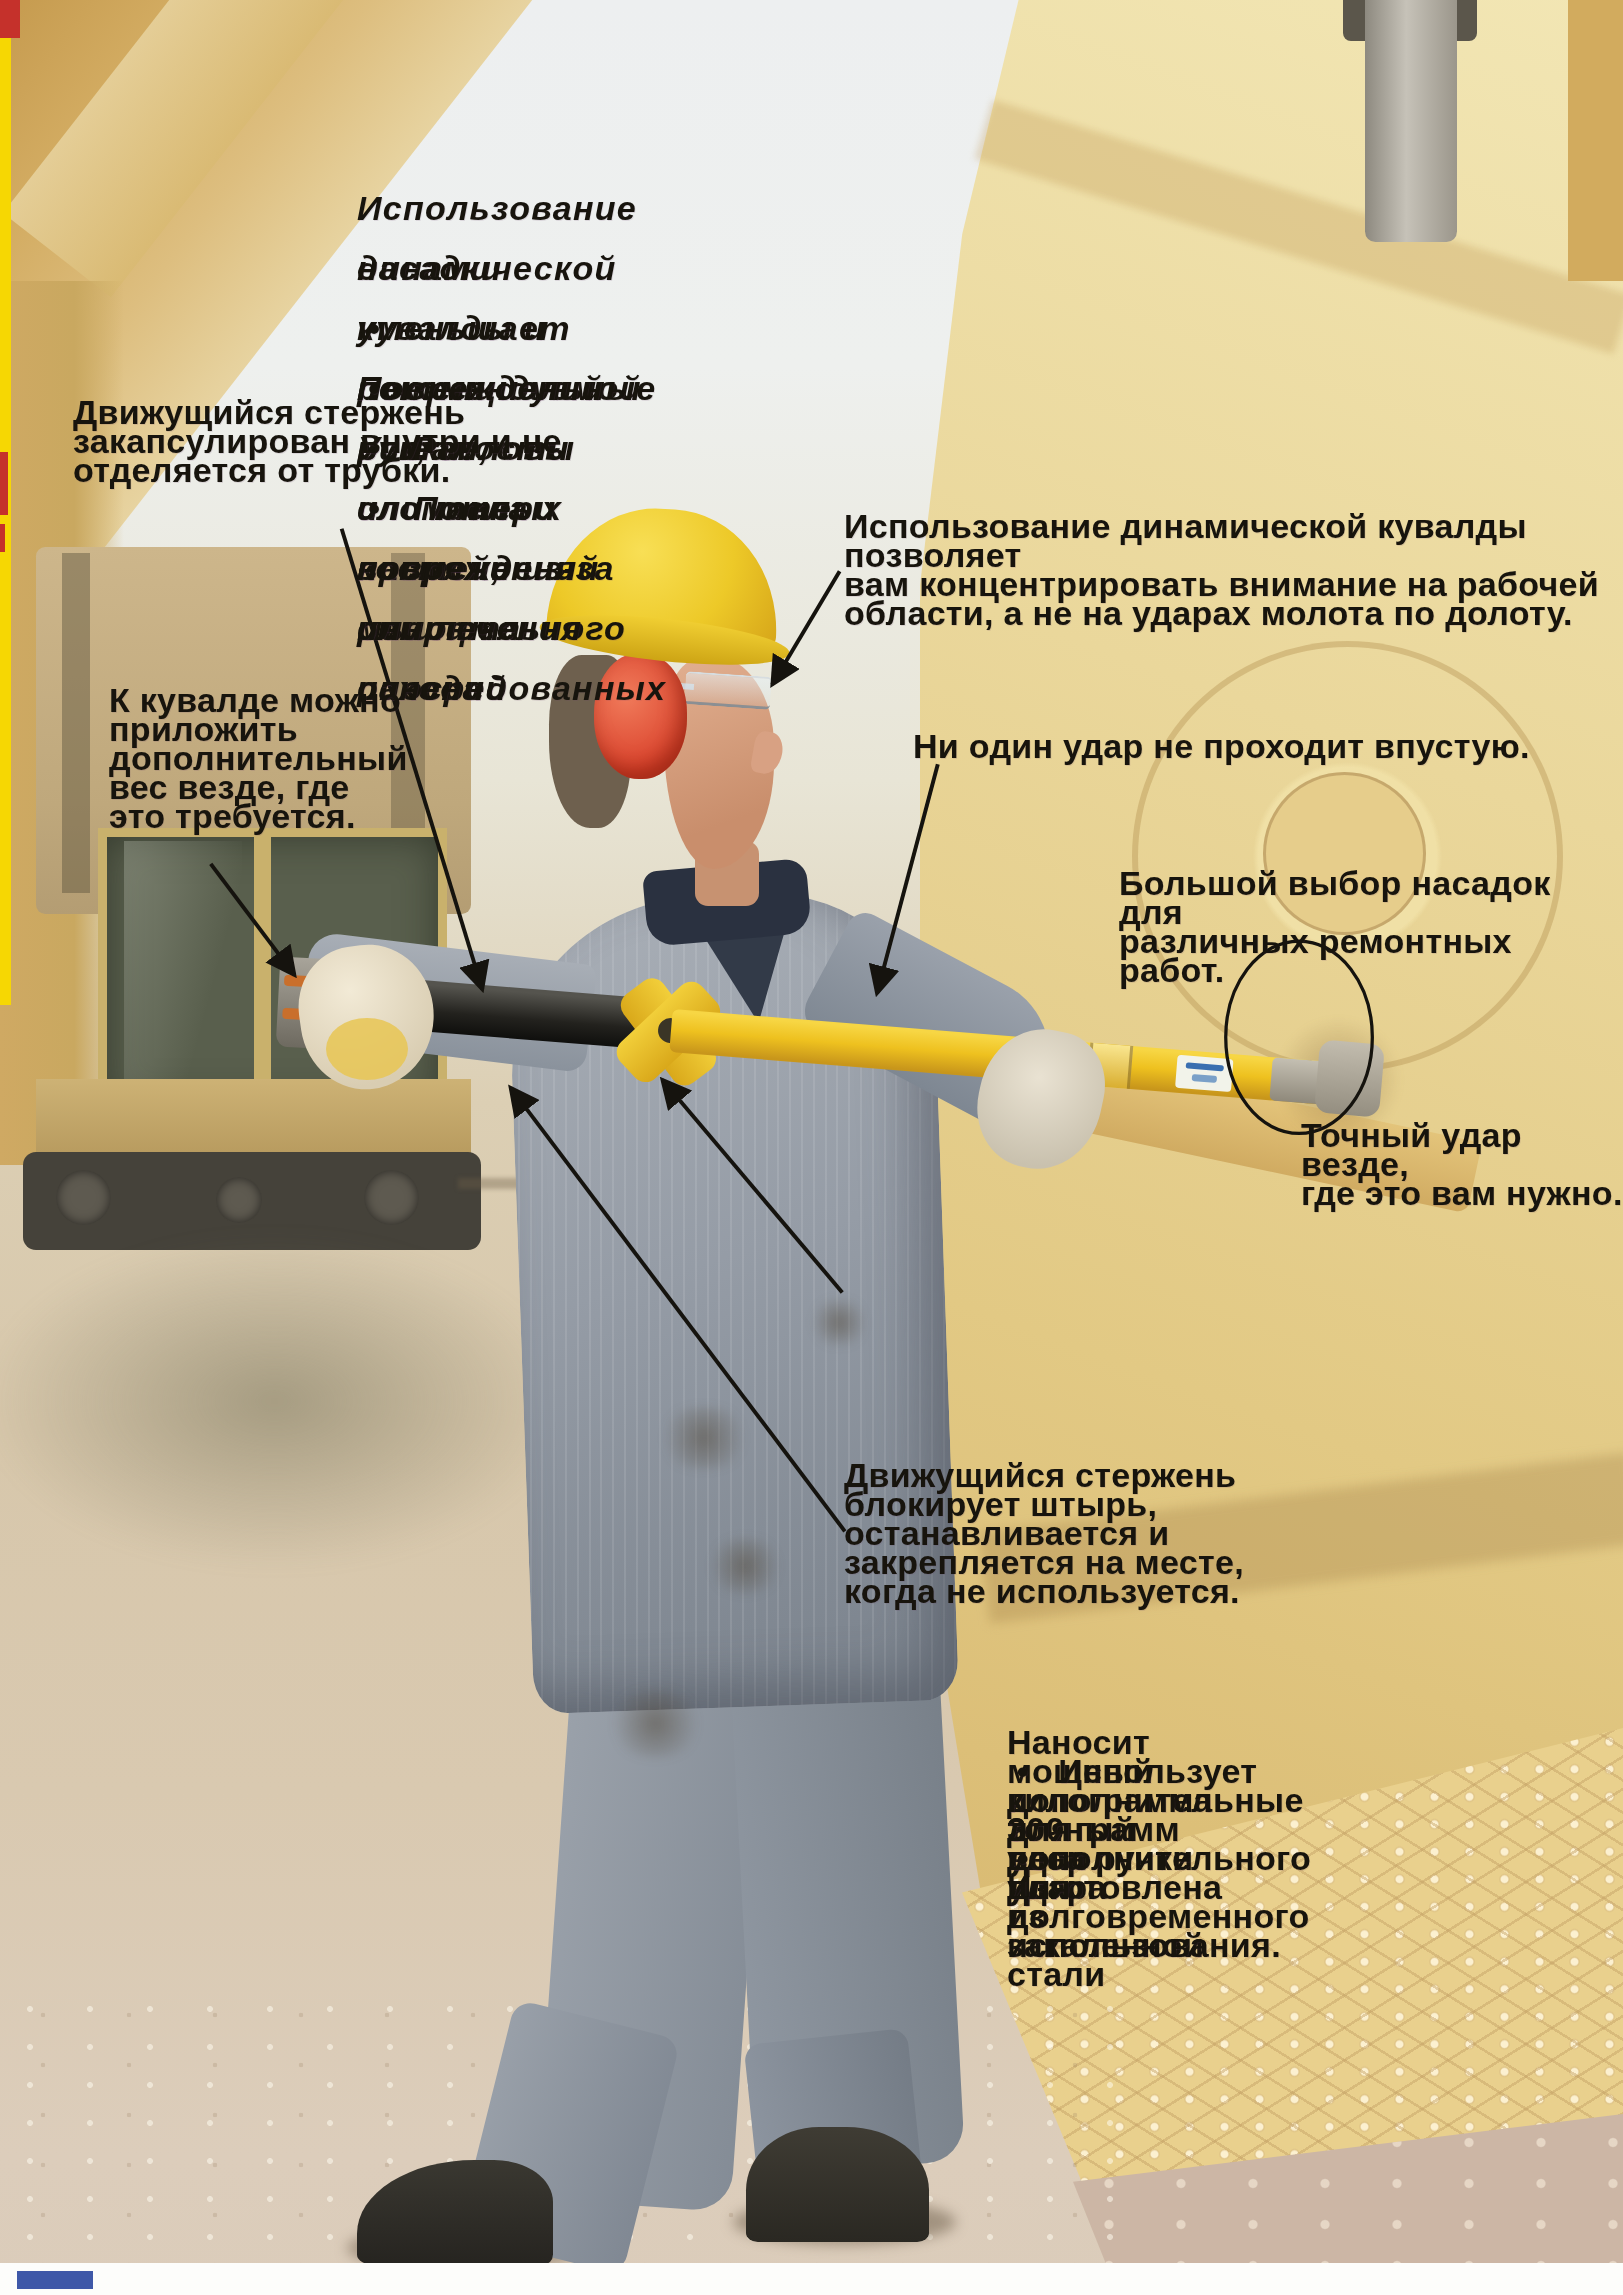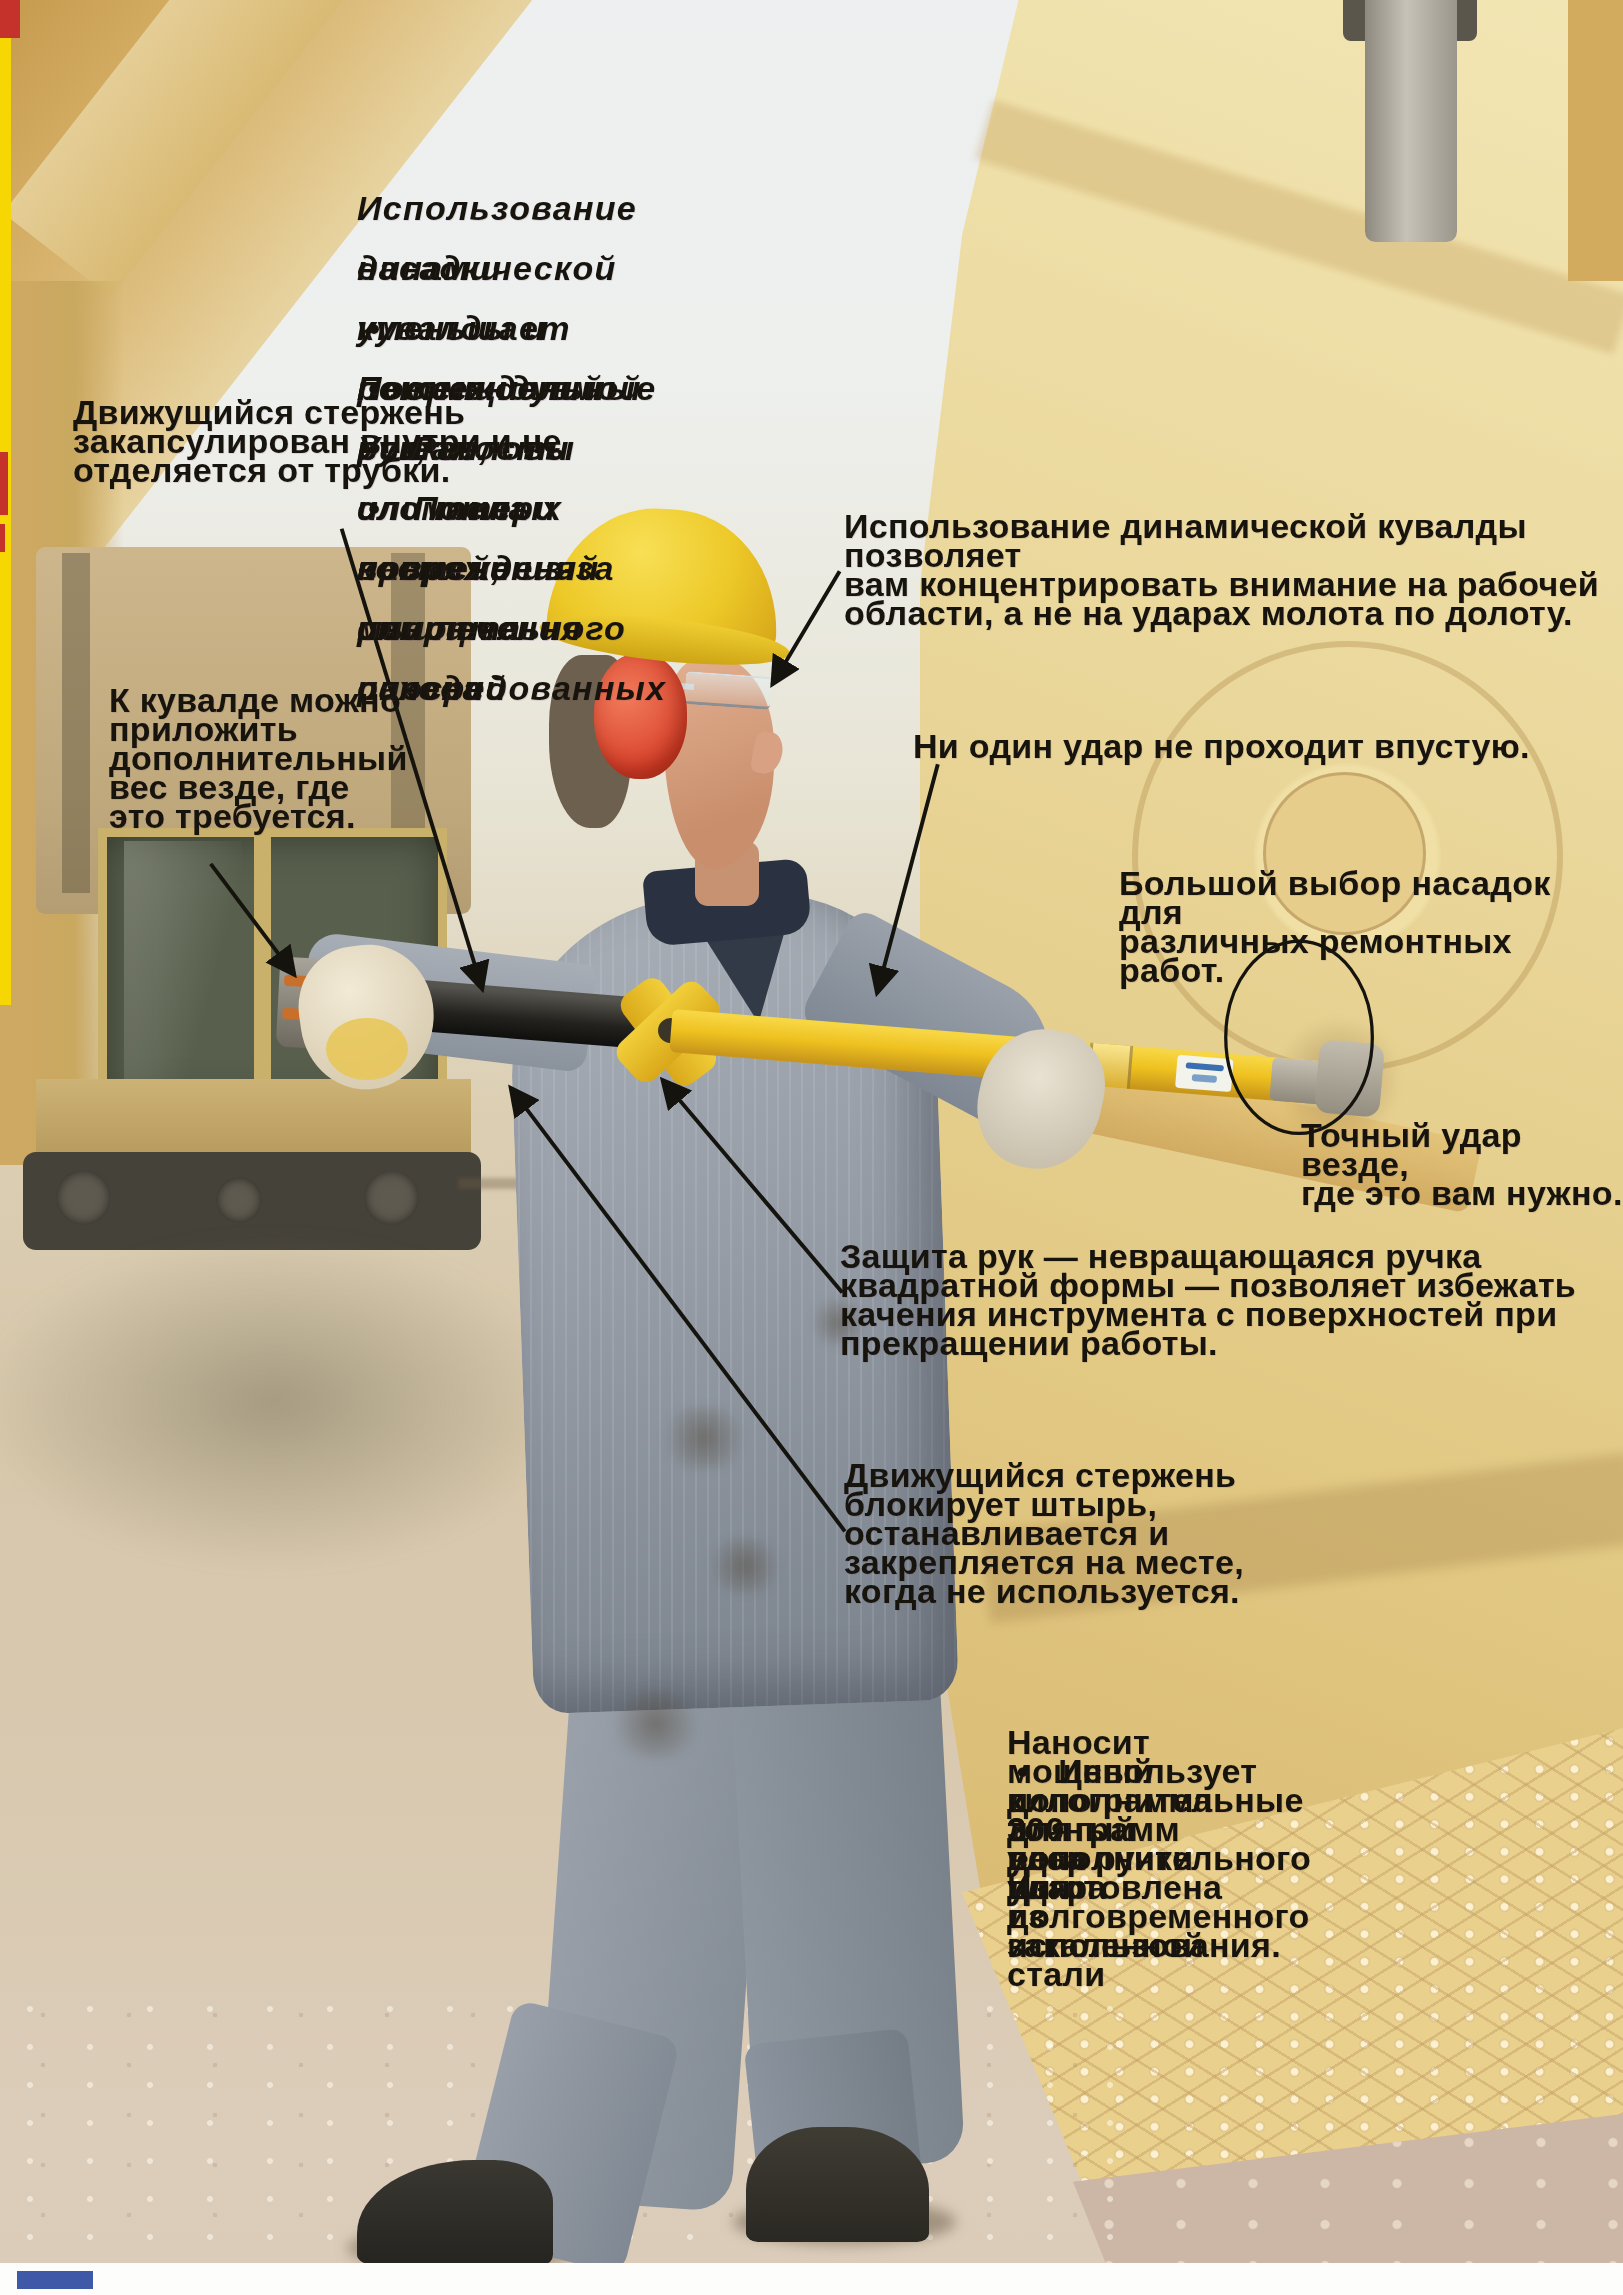--- a/index.html
+++ b/index.html
@@ -316,24 +316,20 @@
 вес везде, где
 это требуется.</div>
   <div class="t c-focus">Использование динамической кувалды  позволяет
 вам концентрировать внимание на рабочей
 области, а не на ударах молота по долоту.</div>
   <div class="t c-nowaste">Ни один удар не проходит впустую.</div>
   <div class="t c-attach">Большой выбор насадок для
 различных ремонтных работ.</div>
   <div class="t c-precise">Точный удар везде,
 где это вам нужно.</div>
-  <div class="t c-guard">Защита рук — невращающаяся ручка
-квадратной формы — позволяет избежать
-качения инструмента с поверхностей при
-прекращении работы.</div>
   <div class="t c-locks">Движущийся стержень
 блокирует штырь,
 останавливается и
 закрепляется на месте,
 когда не используется.</div>
 
   <div class="t c-power">
     <div>Наносит мощный и точный удар</div>
     <div> •   Использует дополнительные 2</div>
     <div>килограмма 300 грамм  веса ручки</div>

